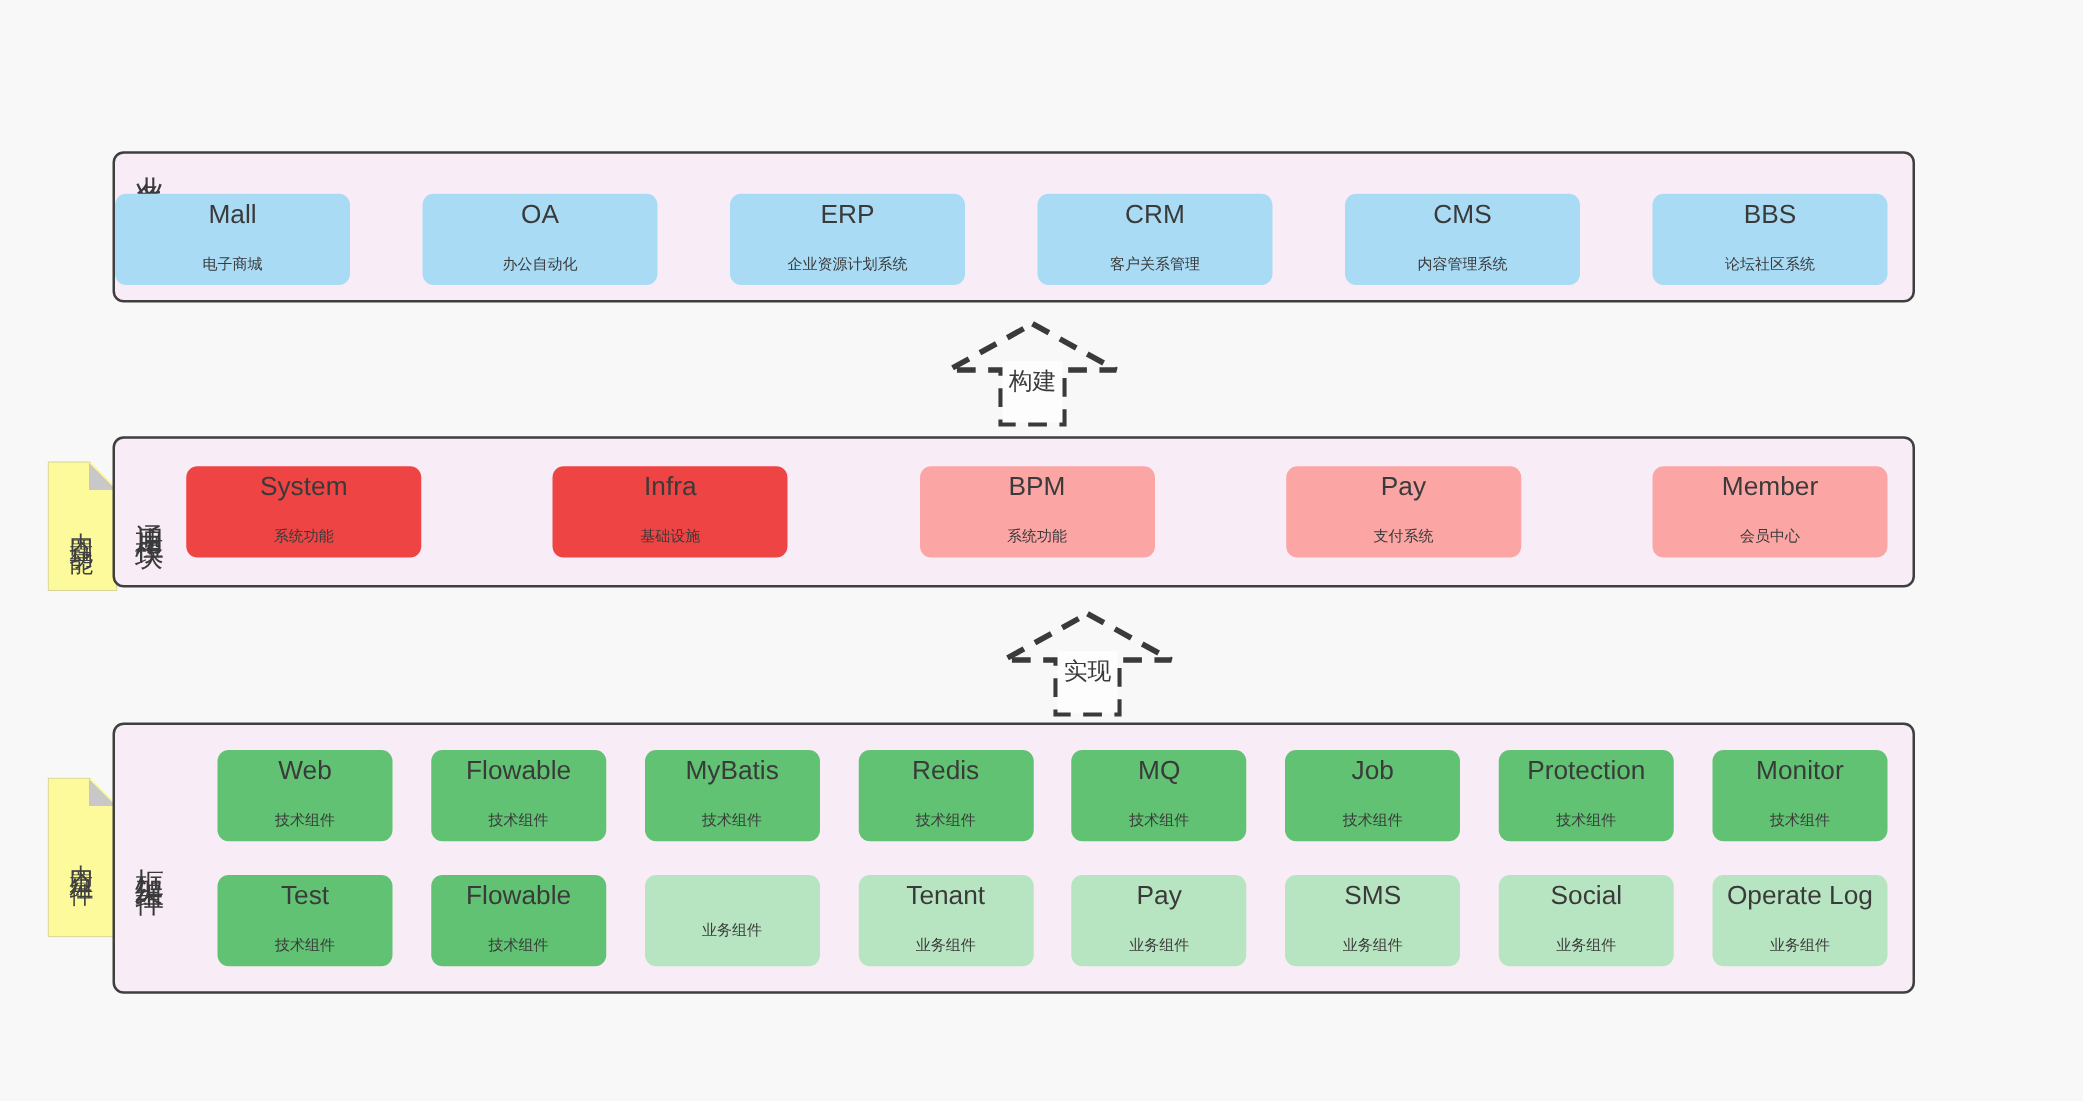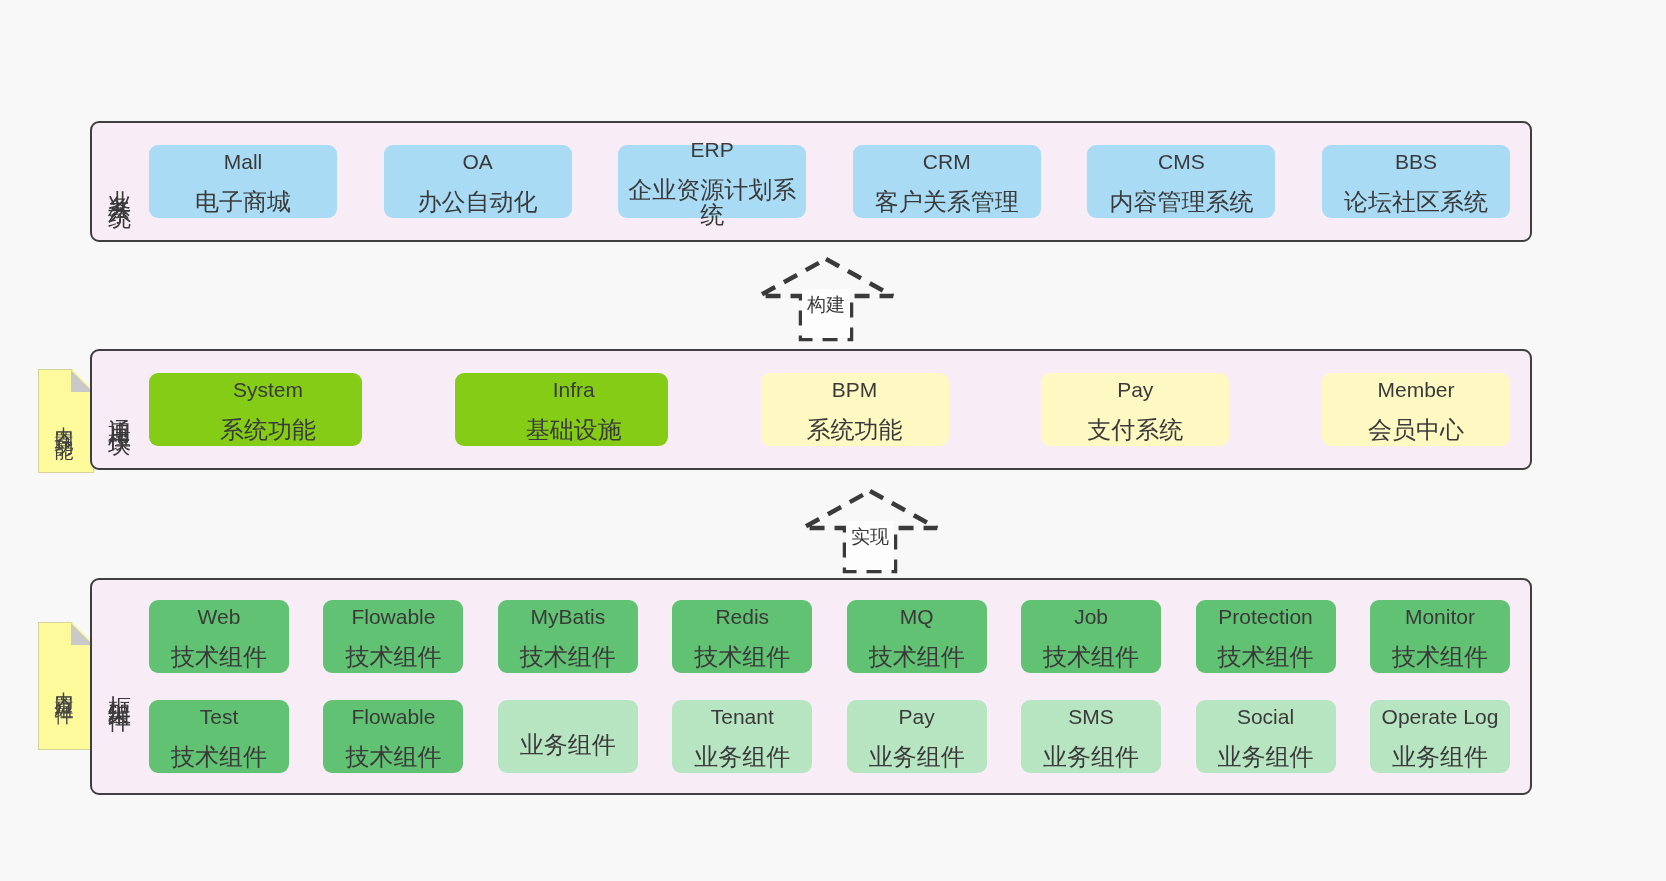--- a/index.html
+++ b/index.html
@@ -14,23 +14,23 @@
   
   .panel{
     position:absolute;left:90px;width:1442px;
     background:#f8edf6;
     border:2px solid #3f3f3f;
     border-radius:9px;
     box-sizing:border-box;
     display:flex;
     z-index:2;
   }
-  .panel-business{top:121px;height:121px;}
+  .panel-business{top:121px;height:121px;flex-direction:column;}
   .panel-modules{top:349px;height:121px;}
-  .panel-components{top:578px;height:217px;}
+  .panel-components{top:578px;height:217px;gap:25px;}
   .side-label{
     width:57px;
     display:flex;align-items:center;justify-content:center;
     writing-mode:vertical-rl;text-orientation:upright;
     font-size:23px;letter-spacing:5px;color:#3a3a3a;
   }
   .boxes{
     flex:1;display:flex;align-items:center;justify-content:space-between;
     padding-right:20px;
   }
@@ -39,26 +39,26 @@
     gap:27px;padding-right:20px;
   }
   .row{display:flex;justify-content:space-between;}
   
   .box{
     height:73px;border-radius:9px;
     display:flex;flex-direction:column;align-items:center;justify-content:center;
     text-align:center;
   }
   .box .t{font-size:21px;line-height:25px;}
-  .box .s{font-size:24px;line-height:25px;margin-top:15px;}
+  .box .s{font-size:12px;line-height:25px;margin-top:15px;}
   .w188{width:188px;}
   .w140{width:140px;}
   .blue{background:#a9dbf5;}
-  .red{background:#84cc16;padding-left:25px;}
-  .pink{background:#fef9c3;}
+  .red{background:#ef4444;}
+  .pink{background:#fca5a5;}
   .green-dark{background:#60c272;}
   .green-light{background:#b8e5c1;}
   
   .note{
     position:absolute;left:38px;width:56px;
     background:#fdfa9b;
     border:1px solid #d6d29b;
     box-sizing:border-box;
     clip-path:polygon(0 0, calc(100% - 22px) 0, 100% 22px, 100% 100%, 0 100%);
     display:flex;align-items:center;justify-content:center;

